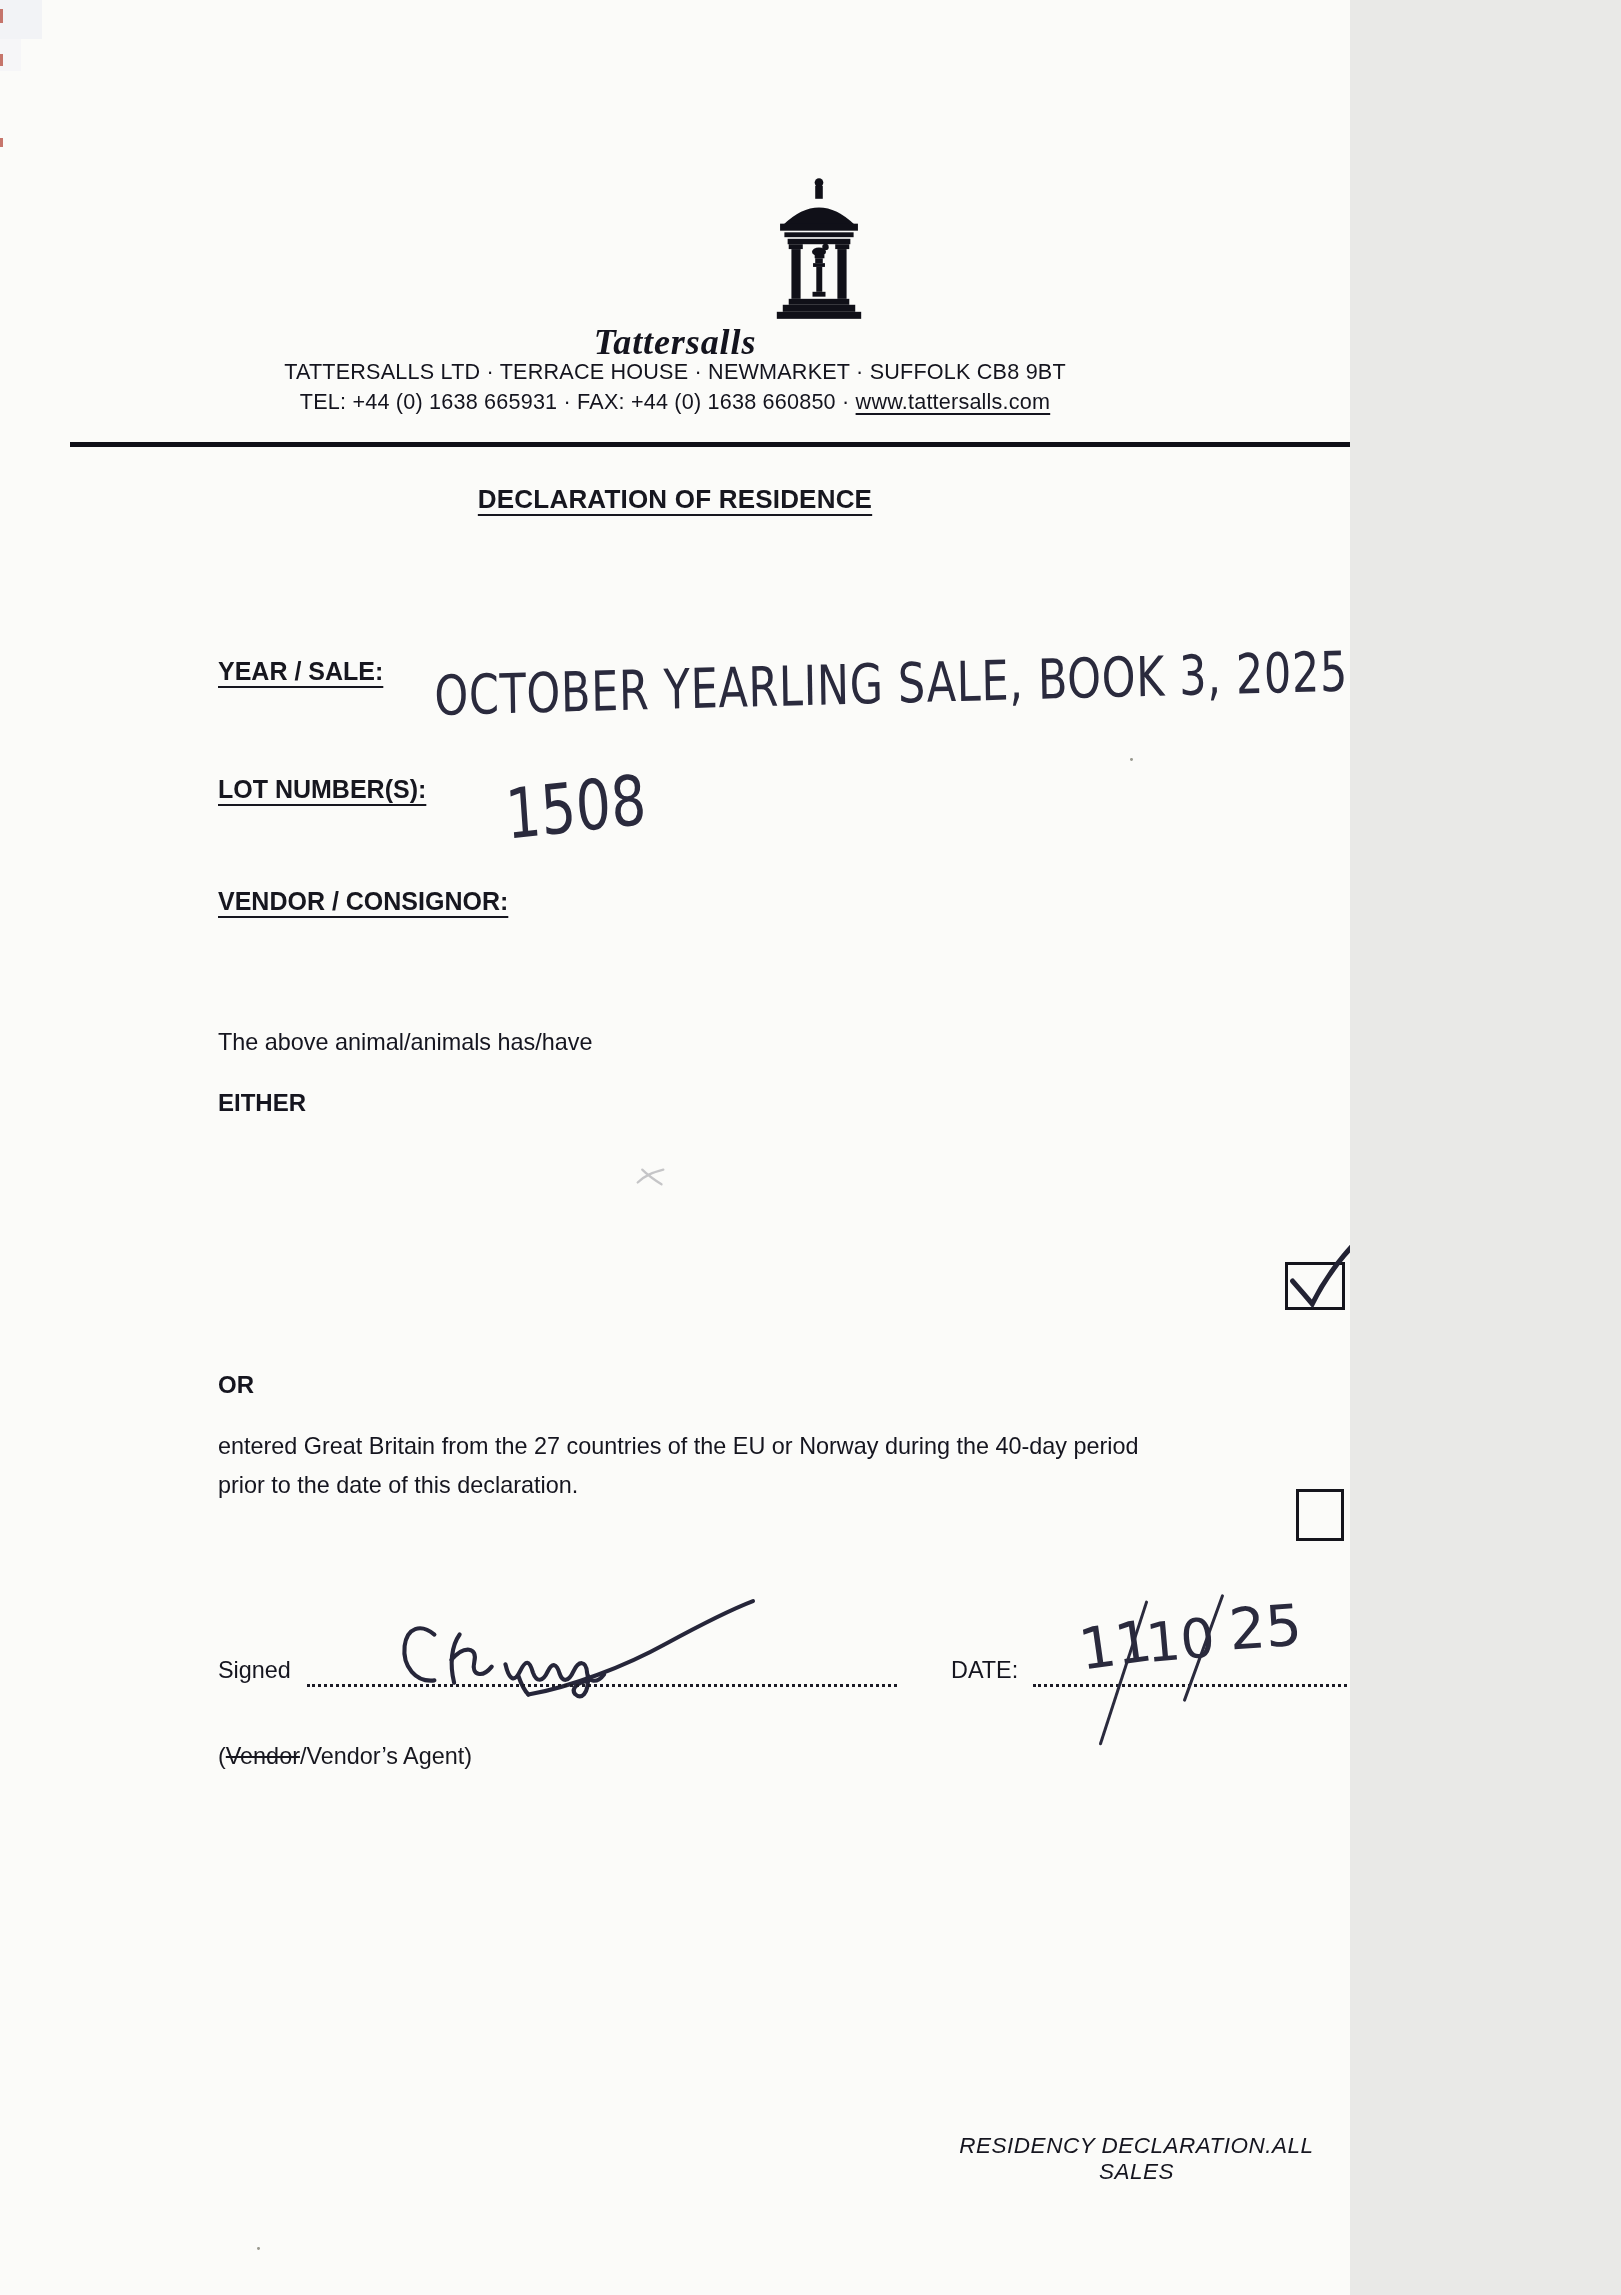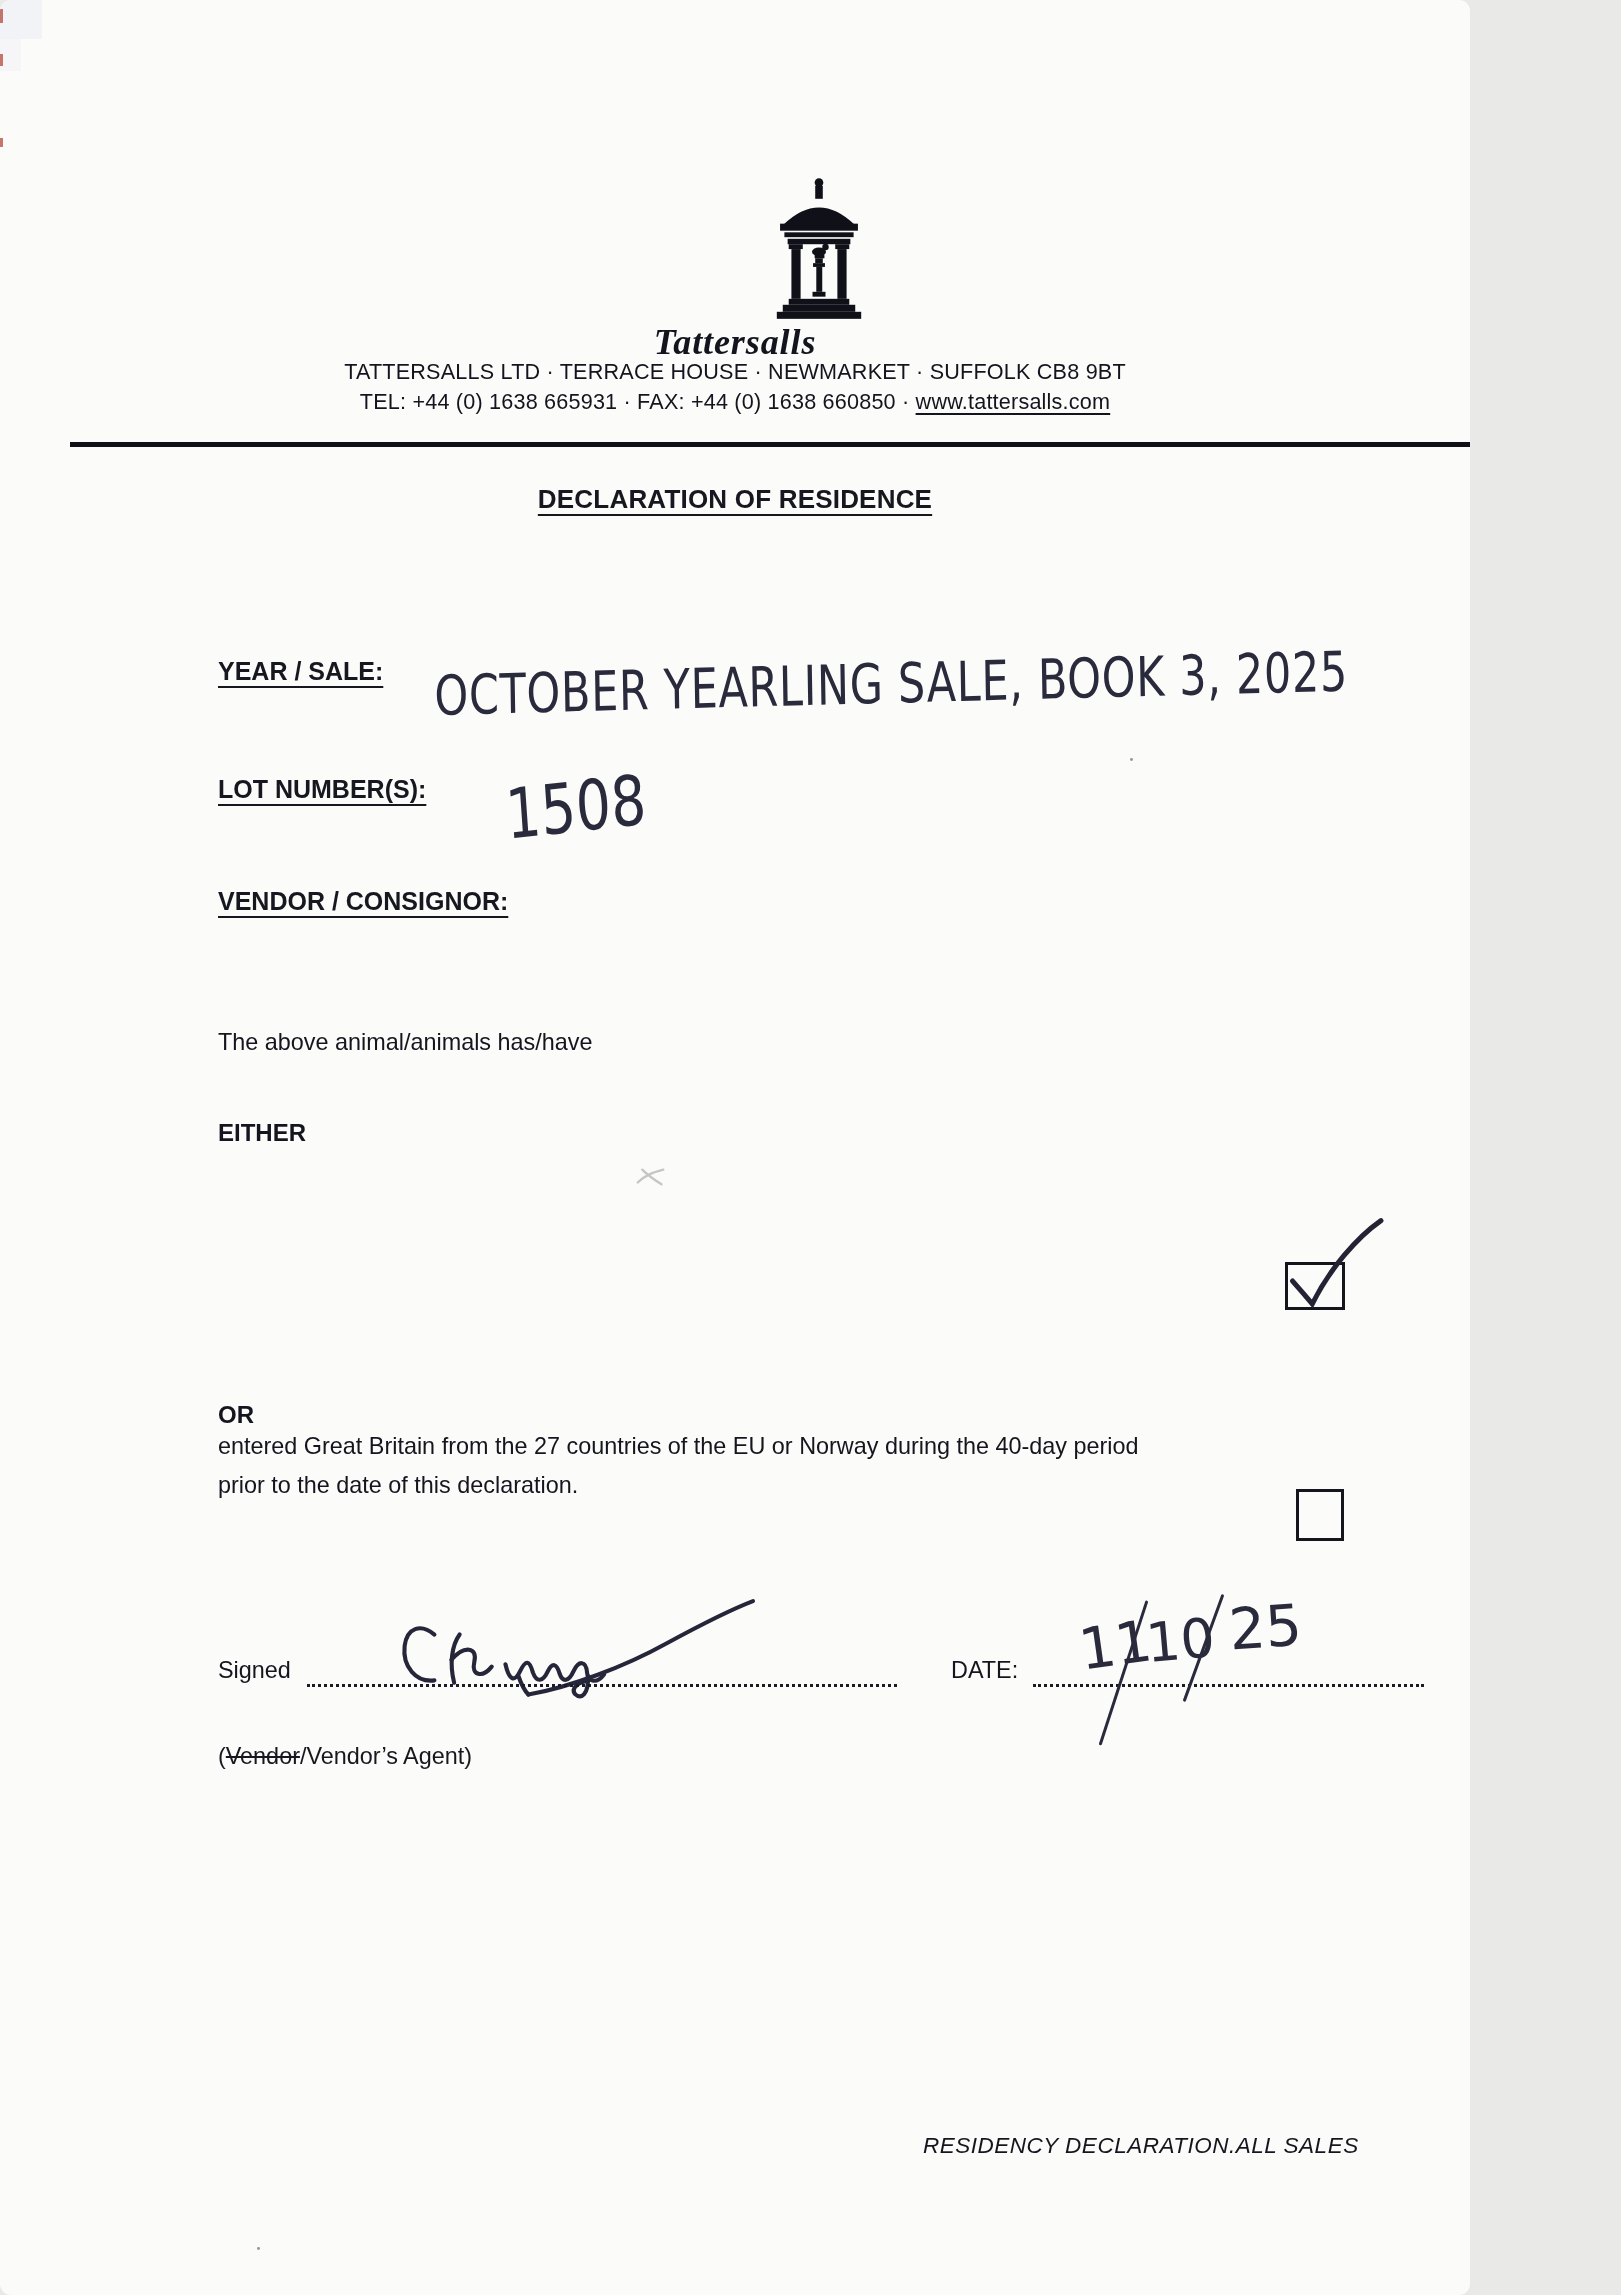--- a/index.html
+++ b/index.html
@@ -1,22 +1,21 @@
 <!DOCTYPE html>
 <html style="--paper: #fbfbf9; --ink-print: #17171f; --ink-hand: #2a2a3d;font-size:7.3px"><head>
 <meta charset="utf-8">
 <style>
   html,body{margin:0;padding:0;background:#e9e9e7;}
   .page{
-    position:relative; width:1470px; height:2295px;
+    position:relative; width:1350px; height:2295px;
     background:var(--paper,#fbfbf9);
     font-family:"Liberation Sans", sans-serif;
     color:var(--ink-print,#17171f);
     overflow:hidden;
-    border-radius:11px;
   }
   .abs{position:absolute;}
   .centered{left:0; right:0; text-align:center;}
 
   
   .logo{left:761px; top:175px; width:116px; height:146px;}
   .brand{top:321px; font-family:"Liberation Serif", serif; font-style:italic; font-weight:700;
          font-size:36px; letter-spacing:0.9px; color:#14141e;}
   .addr{top:359px; font-size:21.6px; letter-spacing:0.2px; color:#14141e;}
   .contact{top:389px; font-size:21.6px; letter-spacing:0.2px; color:#14141e;}
@@ -41,21 +40,21 @@
   .d-day{left:1079px; top:1612px; transform:rotate(-8deg);}
   .d-month{left:1146px; top:1609px; font-size:54px; transform:rotate(-5deg);}
   .d-year{left:1229px; top:1594px; transform:rotate(-4deg);}
   .hslash{width:3.2px; background:var(--ink-hand,#2a2a3d); border-radius:1.8px;}
   .slash1{left:1122px; top:1597px; height:152px; transform:rotate(18deg);}
   .slash2{left:1202px; top:1591px; height:114px; transform:rotate(20deg);}
 
   
   .body-txt{left:218px; font-size:23.4px; color:#15151f;}
   .intro{top:1029px;}
-  .strong{font-weight:700; font-size:24px;margin-top:30px;}
+  .strong{font-weight:700; font-size:24px;}
   .either{top:1089px;} .or{top:1371px;}
   .para{line-height:39px; white-space:nowrap;}
   .para1{top:1207px;} .para2{top:1427px;}
 
   
   .cbox{border:3.2px solid #15151d; background:transparent;}
   .box1{left:1285px; top:1262px; width:54px; height:42px;}
   .box2{left:1296px; top:1489px; width:42px; height:46px;}
   .tick1{left:1272px; top:1212px; width:119px; height:106px;}
 

